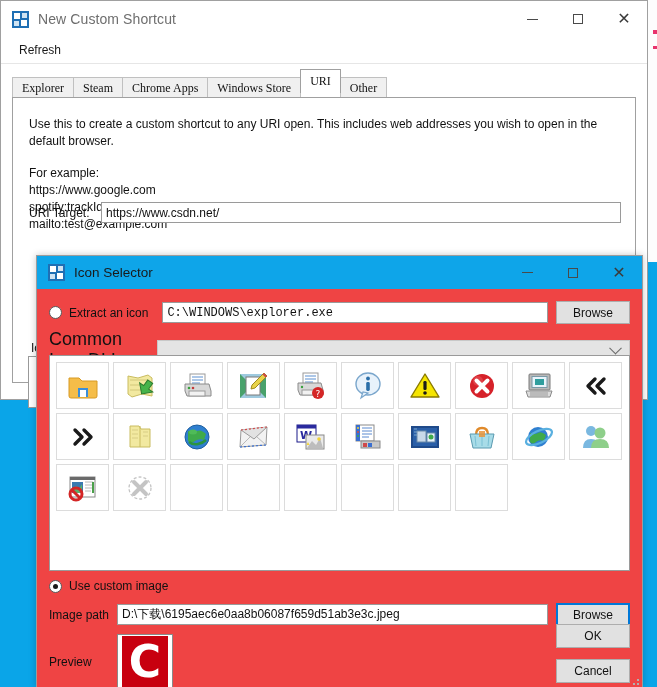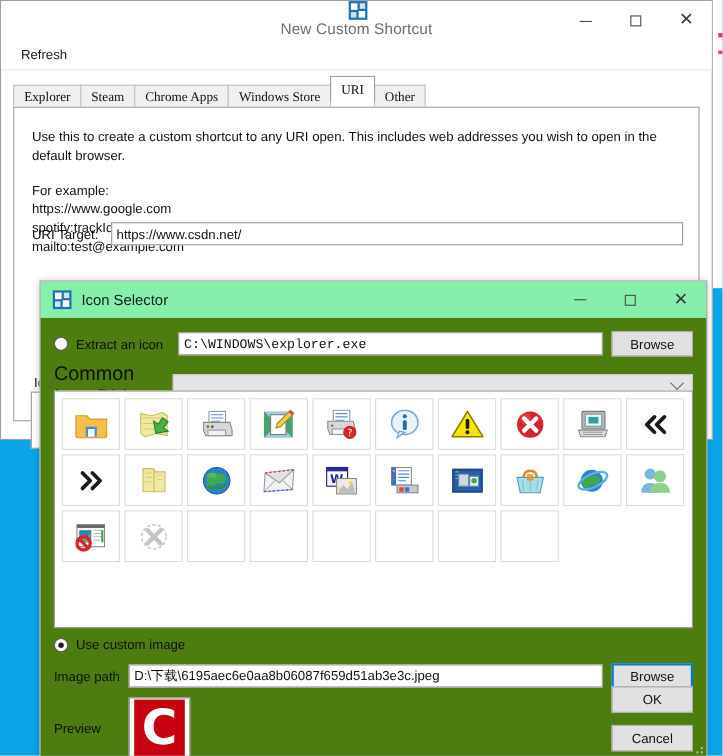--- a/index.html
+++ b/index.html
@@ -28,21 +28,21 @@
 
   
   .main-window {
     position: absolute; left: 0; top: 0; width: 648px; height: 400px;
     background: #ffffff;
     border: 1px solid #a0a0a0;
     box-sizing: border-box;
   }
   .titlebar {
     height: 36px; display: flex; align-items: center;
-    background: #ffffff; position: relative; flex-direction: column;
+    background: #ffffff; position: relative;
   }
   .title-icon {
     width: 17px; height: 17px; margin-left: 11px; margin-right: 9px;
     background: #1f6fb4; position: relative; flex: none;
   }
   .title-icon::before {
     content: ""; position: absolute; left: 2px; top: 2px;
     width: 6px; height: 6px; background: #ffffff;
   }
   .title-icon::after {
@@ -128,39 +128,39 @@
   
   .dialog {
     position: absolute; left: 36px; top: 255px;
     width: 607px; height: 432px;
     background: #f0f0f0;
     border: 1px solid #9c9c9c;
     box-sizing: border-box;
     box-shadow: 0 0 7px rgba(0,0,0,.22);
   }
   .dlg-titlebar {
-    height: 33px; background: #86efac; display: flex; align-items: center;
+    height: 33px; background: #0ea5e9; display: flex; align-items: center;
     position: relative;
   }
   .dlg-icon {
     width: 17px; height: 17px; margin-left: 11px; margin-right: 9px;
     background: #1f6fb4; position: relative; flex: none;
   }
   .dlg-icon::before {
     content: ""; position: absolute; left: 2px; top: 2px;
     width: 6px; height: 6px; background: #ffffff;
   }
   .dlg-icon::after {
     content: ""; position: absolute; right: 2px; bottom: 2px;
     width: 6px; height: 6px; background: #ffffff;
   }
   .dlg-icon .d1 { position: absolute; right: 2px; top: 2px; width: 5px; height: 5px; background: #cfe3f2; }
   .dlg-icon .d2 { position: absolute; left: 2px; bottom: 2px; width: 5px; height: 5px; background: #cfe3f2; }
   .dlg-title { font-size: 13.5px; color: #1a1a1a; }
-  .dlg-body { position: relative; height: 399px; background: #4d7c0f; }
+  .dlg-body { position: relative; height: 399px; background: #ef4444; }
 
   .row-extract {
     position: absolute; left: 12px; top: 12px; right: 12px;
     display: flex; align-items: center;
   }
   .radio {
     width: 13px; height: 13px; border-radius: 50%;
     border: 1px solid #5a5a5a; background: #fff; box-sizing: border-box;
     flex: none; position: relative; margin-right: 7px;
   }

